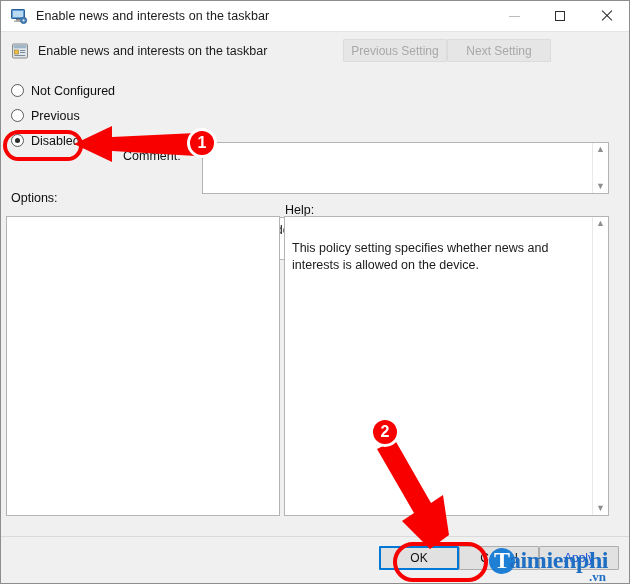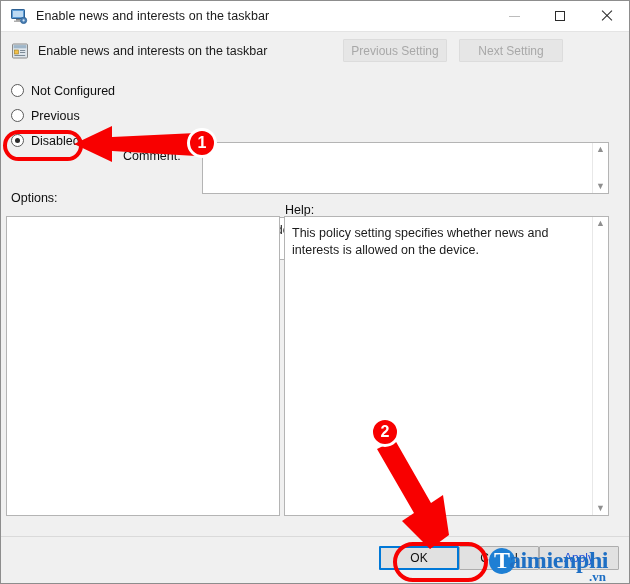--- a/index.html
+++ b/index.html
@@ -121,21 +121,20 @@
   .policy-name {
     font-size: 12.5px;
     color: #1b1b1b;
     white-space: nowrap;
   }
   .nav-buttons {
     position: absolute;
     left: 342px;
     top: 7px;
     display: flex;
-    gap: 12px;
   }
   .nav-btn {
     width: 104px;
     height: 23px;
     background: #e6e6e6;
     border: 1px solid #dcdcdc;
     color: #a8a8a8;
     font-size: 12px;
     font-family: "Liberation Sans", sans-serif;
     border-radius: 1px;
@@ -266,21 +265,21 @@
     top: 25px;
     width: 325px;
     height: 300px;
     background: #ffffff;
     border: 1px solid #b4b4b4;
     box-sizing: border-box;
     display: flex;
   }
   .help-text {
     flex: 1;
-    padding: 8px 7px;
+    padding: 23px 7px;
     font-size: 12.5px;
     color: #1b1b1b;
     line-height: 16.5px;
   }
 
   
   .footer {
     height: 46px;
     min-height: 46px;
     background: #f0f0f0;

